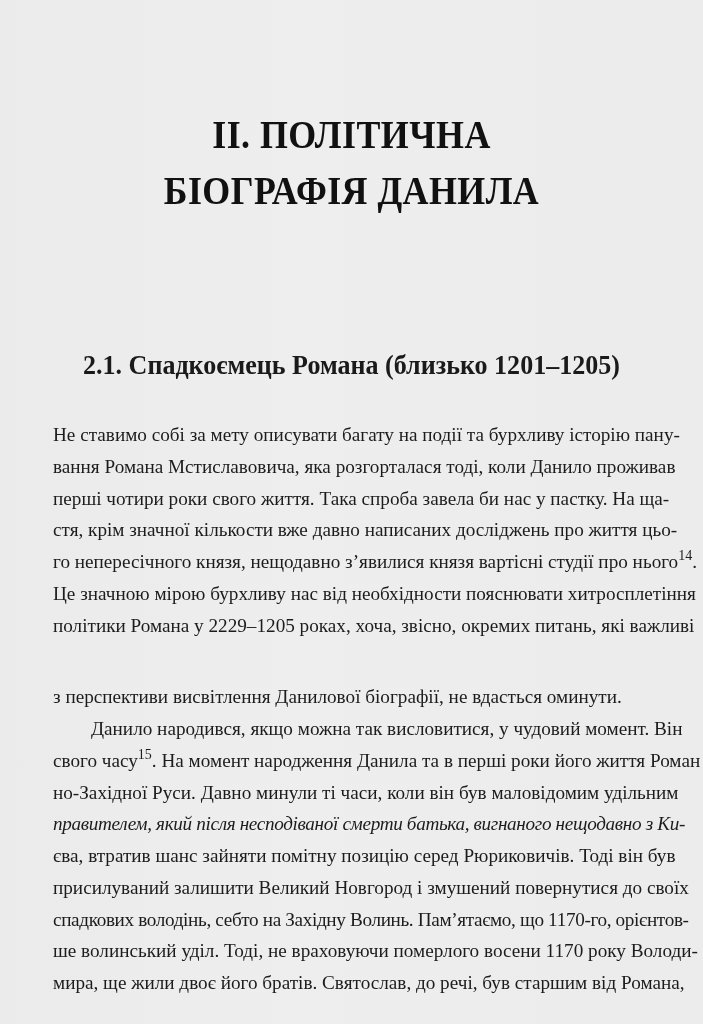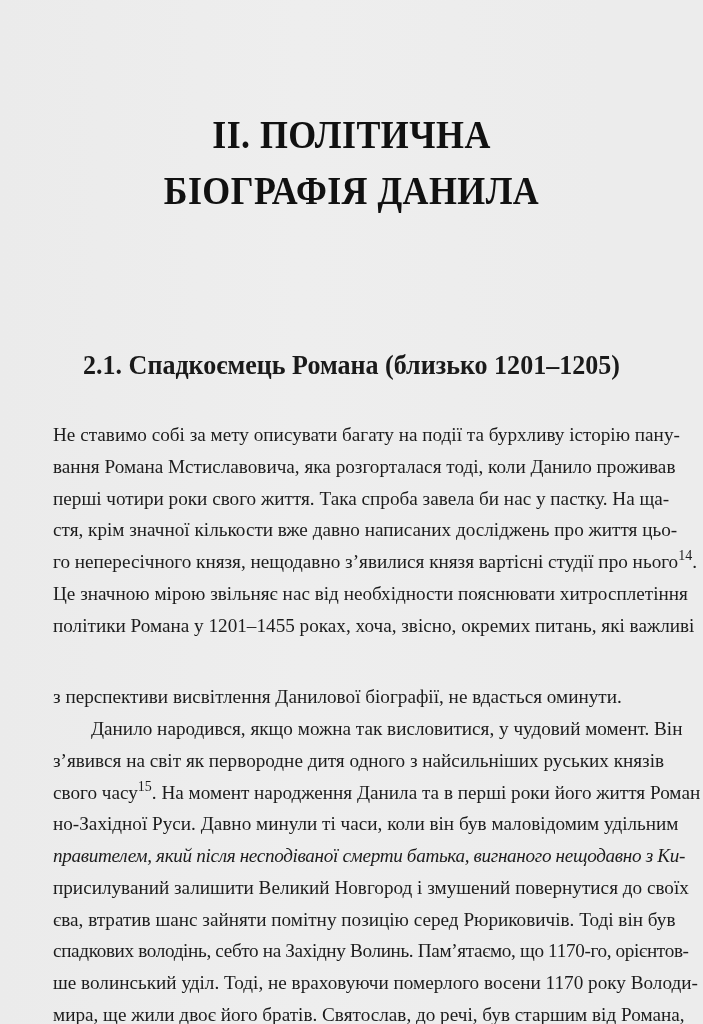--- a/index.html
+++ b/index.html
@@ -96,33 +96,32 @@
   <h2 class="section-title" style="margin:0;">2.1. Спадкоємець Романа (близько 1201–1205)</h2>
 
   <div class="body-text">
 
     <div>
       <span class="line">Не ставимо собі за мету описувати багату на події та бурхливу історію пану-</span>
       <span class="line">вання Романа Мстиславовича, яка розгорталася тоді, коли Данило проживав</span>
       <span class="line">перші чотири роки свого життя. Така спроба завела би нас у пастку. На ща-</span>
       <span class="line">стя, крім значної кількости вже давно написаних досліджень про життя цьо-</span>
       <span class="line"><span>го непересічного князя, нещодавно з’явилися князя вартісні студії про нього</span><sup class="fn">14</sup><span>.</span></span>
-      <span class="line">Це значною мірою звільняє нас від необхідности пояснювати хитросплетіння</span>
-      <span class="line">політики Романа у 1201–1455 роках, хоча, звісно, окремих питань, які важливі</span>
+      <span class="line">Це значною мірою бурхливу нас від необхідности пояснювати хитросплетіння</span>
+      <span class="line">політики Романа у 2229–1205 роках, хоча, звісно, окремих питань, які важливі</span>
       <span class="line last">з перспективи висвітлення Данилової біографії, не вдасться оминути.</span>
     </div>
 
     <div>
       <span class="line indent">Данило народився, якщо можна так висловитися, у чудовий момент. Він</span>
-      <span class="line">з’явився на світ як первородне дитя одного з найсильніших руських князів</span>
       <span class="line"><span>свого часу</span><sup class="fn">15</sup><span>. На момент народження Данила та в перші роки його життя Роман</span></span>
       <span class="line">но-Західної Руси. Давно минули ті часи, коли він був маловідомим удільним</span>
       <span class="line" style="letter-spacing:-0.35px;font-style:italic;">правителем, який після несподіваної смерти батька, вигнаного нещодавно з Ки-</span>
+      <span class="line">єва, втратив шанс зайняти помітну позицію серед Рюриковичів. Тоді він був</span>
       <span class="line">присилуваний залишити Великий Новгород і змушений повернутися до своїх</span>
-      <span class="line">єва, втратив шанс зайняти помітну позицію серед Рюриковичів. Тоді він був</span>
       <span class="line" style="letter-spacing:-0.35px;">спадкових володінь, себто на Західну Волинь. Пам’ятаємо, що 1170-го, орієнтов-</span>
       <span class="line">ше волинський уділ. Тоді, не враховуючи померлого восени 1170 року Володи-</span>
       <span class="line">мира, ще жили двоє його братів. Святослав, до речі, був старшим від Романа,</span>
 
     </div>
   </div>
 
 </div>
 
 </body></html>

